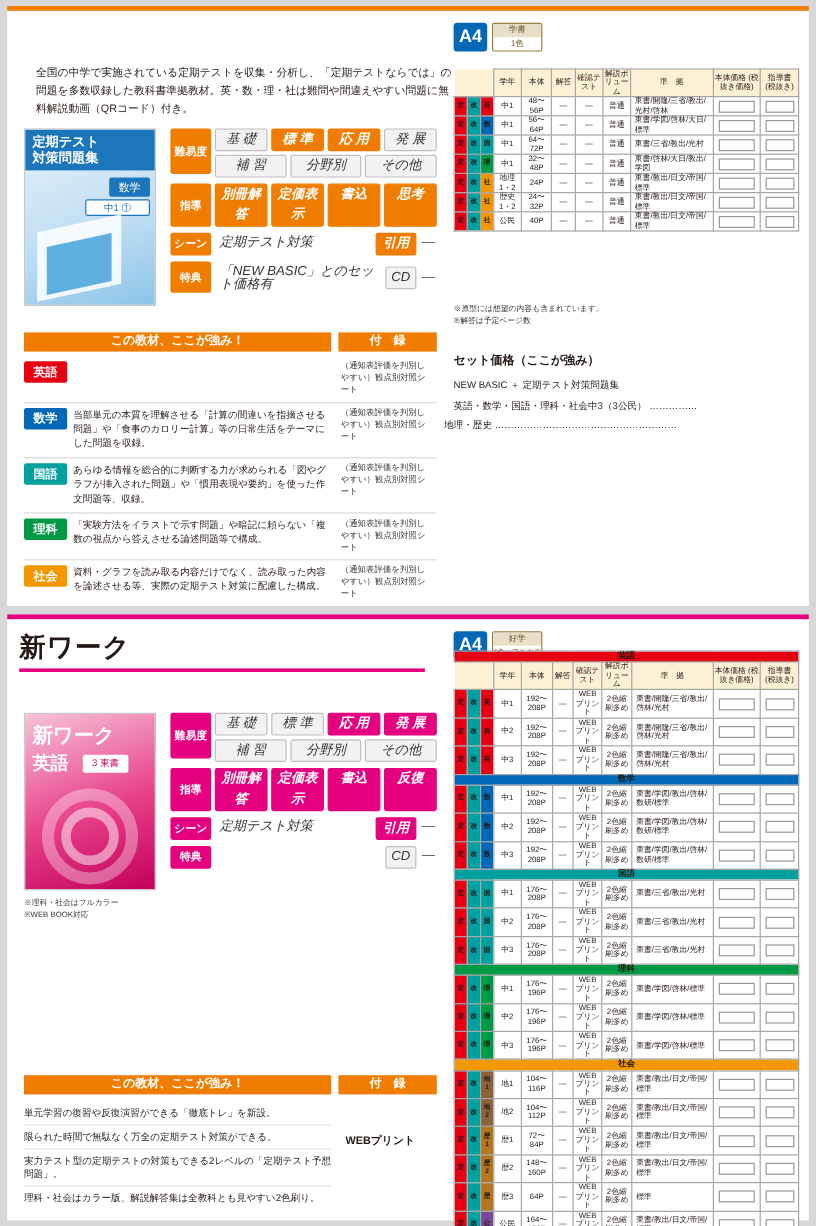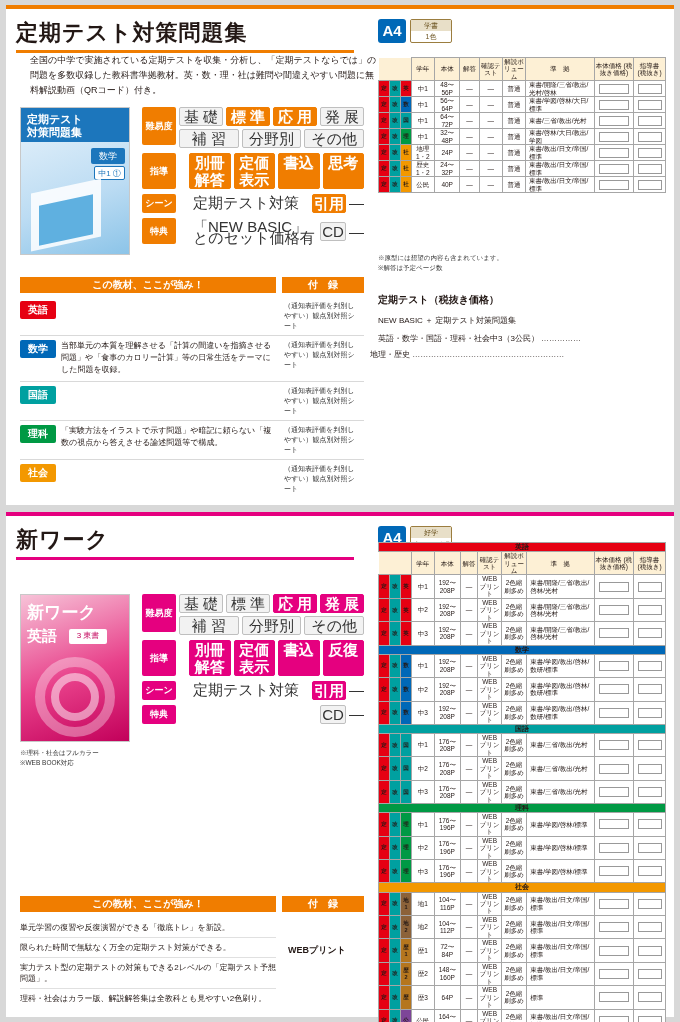--- a/index.html
+++ b/index.html
@@ -38,24 +38,24 @@
   
   .cover { position:absolute; border:1px solid #c8c8c8; overflow:hidden; }
 
   
   .spec { position:absolute; }
   .spec-row { display:flex; align-items:stretch; margin-bottom:3px; }
   .spec-key {
     width:34px; min-height:17px; color:#fff; font-size:9px; font-weight:bold;
     display:flex; align-items:center; justify-content:center; border-radius:2px;
   }
-  .chips { display:flex; flex:1; margin-left:13px; gap:3px; }
+  .chips { display:flex; flex:1; margin-left:3px; gap:3px; }
   .chip {
     flex:1; border:1px solid #bfbfbf; background:#f2f2f2; border-radius:2px;
-    font-size:15px; text-align:center; line-height:17px; color:#333;
+    font-size:11px; text-align:center; line-height:17px; color:#333;font-style:italic;
   }
   .chip.on { background:#f07d00; color:#fff; border-color:#f07d00; font-weight:bold; }
   .chip.on-pink { background:#e5007f; color:#fff; border-color:#e5007f; font-weight:bold; }
   .chip.wide { flex:2; }
   .chip.plain { background:#fff; border:none; text-align:left; padding-left:4px; }
   .chip.dash { background:none; border:none; flex:0 0 14px; text-align:center; }
   .chip.cd { flex:0 0 26px; }
 
   
   .strength-head {
@@ -92,40 +92,36 @@
   .price-line { position:absolute; font-size:8px; }
   .web-print { position:absolute; font-size:9px; font-weight:bold; }
 </style>
 </head>
 <body>
 
 <div class="page">
 
   <div class="panel panel-top">
 
-    <div class="title-row">
-      <div class="big-title">定期テスト対策問題集</div>
-      <div class="title-underline" style="background:#f07d00"></div>
-    </div>
     <div class="badge-a4" style="left:372px; top:10px; background:#0068b7;">A4</div>
     <div class="badge-pub" style="left:404px; top:10px;">
       <div class="p1">学書</div>
       <div class="p2">1色</div>
     </div>
 
     <div class="lead" style="left:10px; top:44px; width:348px;margin-left:14px;">全国の中学で実施されている定期テストを収集・分析し、「定期テストならでは」の問題を多数収録した教科書準拠教材。英・数・理・社は難問や間違えやすい問題に無料解説動画（QRコード）付き。</div>
 
     <div class="cover" style="left:14px; top:98px; width:110px; height:148px; background:linear-gradient(160deg,#e8f3fb 0%,#bcdcf3 60%,#8cc4e8 100%);">
       <div style="position:absolute; left:0; top:0; width:100%; height:34px; background:#1c76bc;"></div>
       <div style="position:absolute; left:6px; top:5px; color:#fff; font-size:11px; font-weight:bold; line-height:13px;">
         <span>定期テスト</span><br>
         <span>対策問題集</span>
       </div>
       <div style="position:absolute; right:4px; top:40px; width:34px; height:16px; background:#1c76bc; color:#fff; font-size:9px; text-align:center; line-height:16px; border-radius:2px;">数学</div>
-      <div style="position:absolute; right:4px; top:58px; width:31px; height:14px; background:#fff; border:1px solid #1c76bc; color:#1c76bc; font-size:8px; text-align:center; line-height:13px; border-radius:2px;">中1 ①</div>
+      <div style="position:absolute; right:4px; top:58px; width:54px; height:14px; background:#fff; border:1px solid #1c76bc; color:#1c76bc; font-size:8px; text-align:center; line-height:13px; border-radius:2px;">中1 ①</div>
       <div style="position:absolute; left:10px; top:78px; width:70px; height:58px; background:#fff; transform:skewY(-12deg); opacity:.85;"></div>
       <div style="position:absolute; left:18px; top:92px; width:54px; height:40px; background:#5fb0e0; transform:skewY(-12deg);"></div>
     </div>
 
     <div class="spec" style="left:136px; top:98px; width:222px;">
       <div class="spec-row">
         <div class="spec-key" style="background:#f07d00; height:38px;">難易度</div>
         <div style="flex:1; margin-left:3px;">
           <div class="chips" style="margin:0 0 3px 0;">
             <div class="chip">基 礎</div>
@@ -180,33 +176,35 @@
       <div class="strength-row">
         <div style="display:flex; width:262px;">
           <div class="subj-tag" style="background:#0068b7;">数学</div>
           <div class="strength-text">当部単元の本質を理解させる「計算の間違いを指摘させる問題」や「食事のカロリー計算」等の日常生活をテーマにした問題を収録。</div>
         </div>
         <div class="appendix-col">（通知表評価を判別しやすい）観点別対照シート</div>
       </div>
       <div class="strength-row">
         <div style="display:flex; width:262px;">
           <div class="subj-tag" style="background:#00a0a0;">国語</div>
+          <div class="strength-text">あらゆる情報を総合的に判断する力が求められる「図やグラフが挿入された問題」や「慣用表現や要約」を使った作文問題等、収録。</div>
         </div>
         <div class="appendix-col">（通知表評価を判別しやすい）観点別対照シート</div>
       </div>
       <div class="strength-row">
         <div style="display:flex; width:262px;">
           <div class="subj-tag" style="background:#009944;">理科</div>
           <div class="strength-text">「実験方法をイラストで示す問題」や暗記に頼らない「複数の視点から答えさせる論述問題等で構成。</div>
         </div>
         <div class="appendix-col">（通知表評価を判別しやすい）観点別対照シート</div>
       </div>
       <div class="strength-row" style="border-bottom:none;">
         <div style="display:flex; width:262px;">
           <div class="subj-tag" style="background:#f39800;">社会</div>
+          <div class="strength-text">資料・グラフを読み取る内容だけでなく、読み取った内容を論述させる等、実際の定期テスト対策に配慮した構成。</div>
         </div>
         <div class="appendix-col">（通知表評価を判別しやすい）観点別対照シート</div>
       </div>
     </div>
 
     <table class="tbl" style="left:372px; top:48px; width:288px;">
       <thead>
         <tr>
           <th colspan="3" style="background:#fdf0d5; border:none; width:33px;"></th>
           <th style="width:24px;">学年</th>
@@ -382,21 +380,21 @@
           <td class="input-cell">
               <span class="inp" style="width:24px;"></span>
             </td>
         </tr>
       </tbody>
     </table>
 
     <div class="note" style="left:372px; top:244px; width:280px; white-space:pre-line;">※原型には想望の内容も含まれています。
 ※解答は予定ページ数</div>
 
-    <div class="price-title" style="left:372px; top:284px;">定期テスト（税抜き価格）</div>
+    <div class="price-title" style="left:372px; top:284px;">セット価格（ここが強み）</div>
     <div class="price-line" style="left:372px; top:306px;">NEW BASIC ＋ 定期テスト対策問題集</div>
     <div class="price-line" style="left:372px; top:324px;">英語・数学・国語・理科・社会中3（3公民） ……………</div>
     <div class="price-line" style="left:364px; top:340px;">地理・歴史 …………………………………………………</div>
   </div>
 
   <div class="panel panel-bottom">
 
     <div class="title-row">
       <div class="big-title">新ワーク</div>
       <div class="title-underline" style="background:#e5007f"></div>

